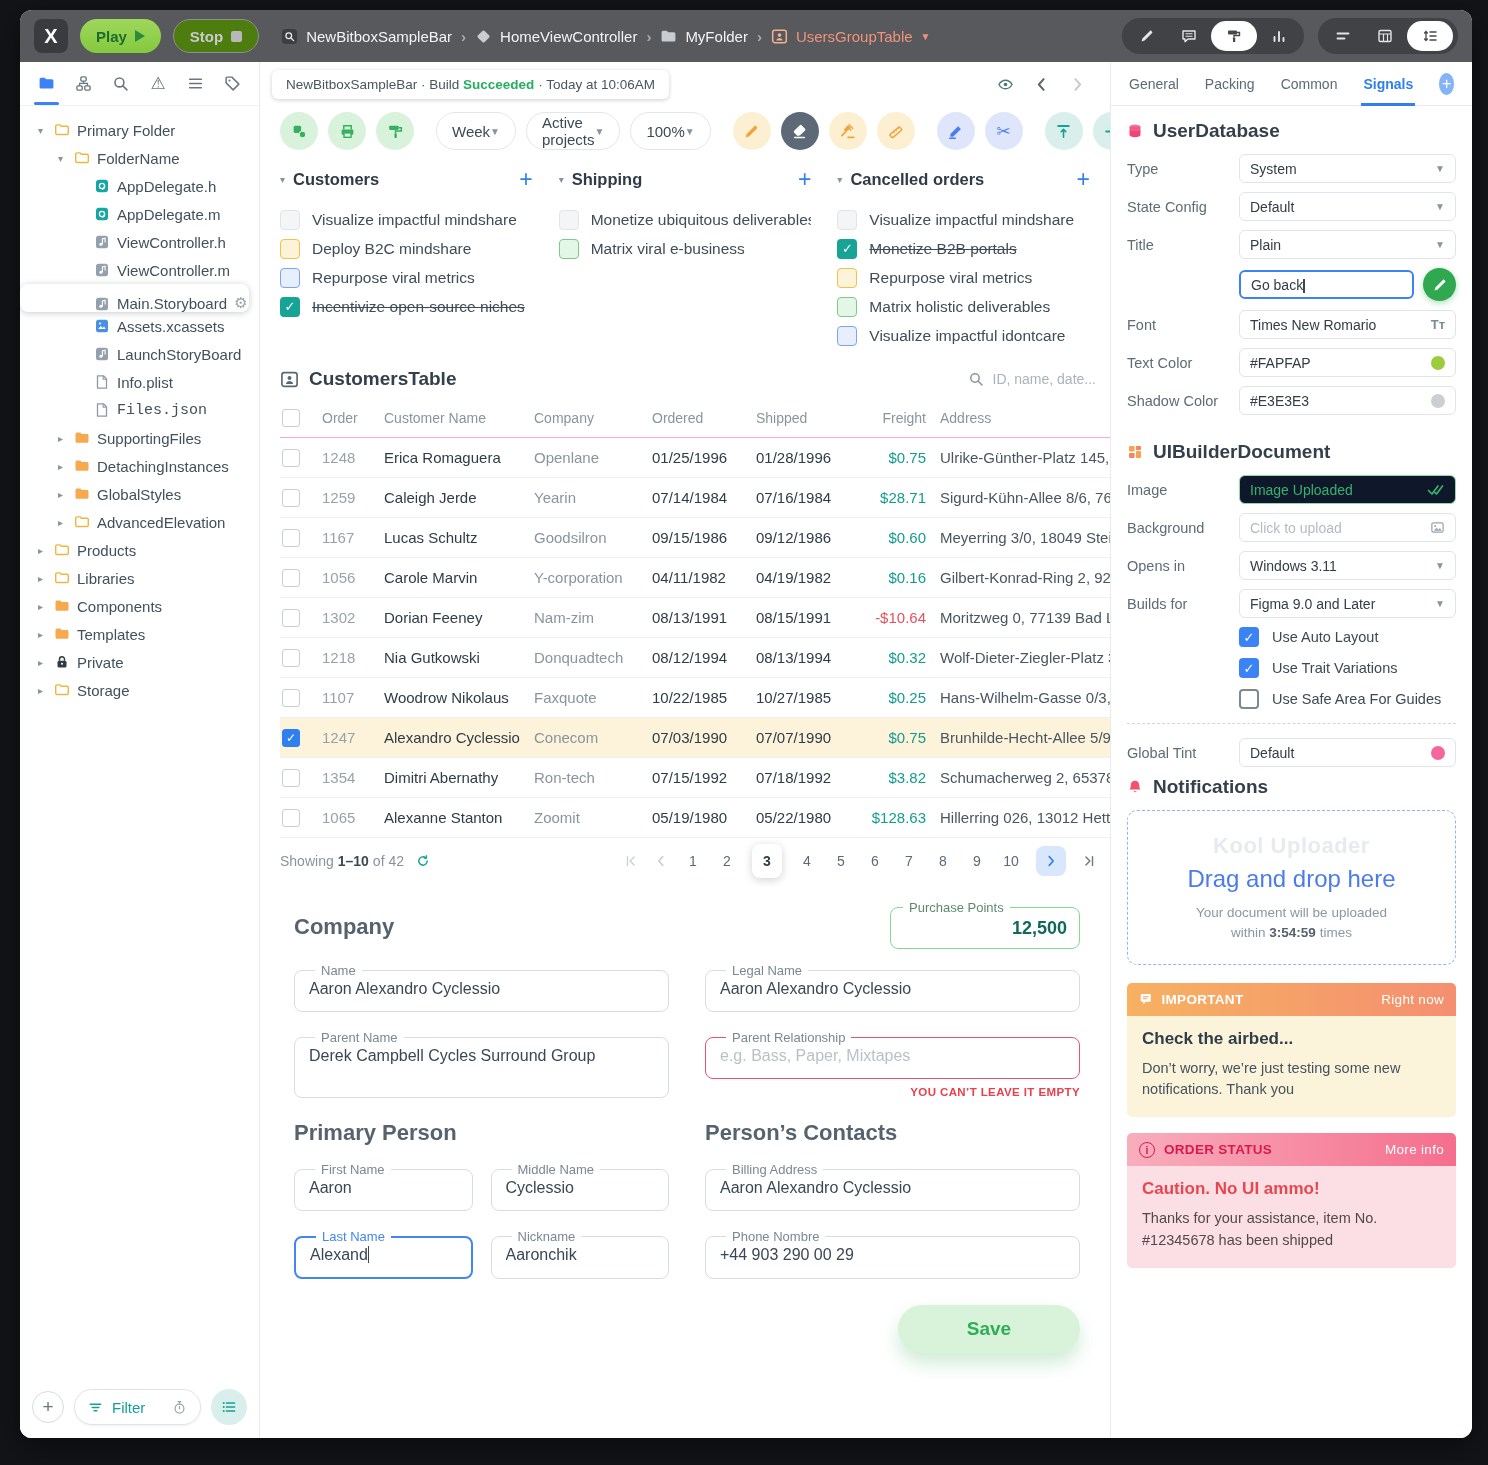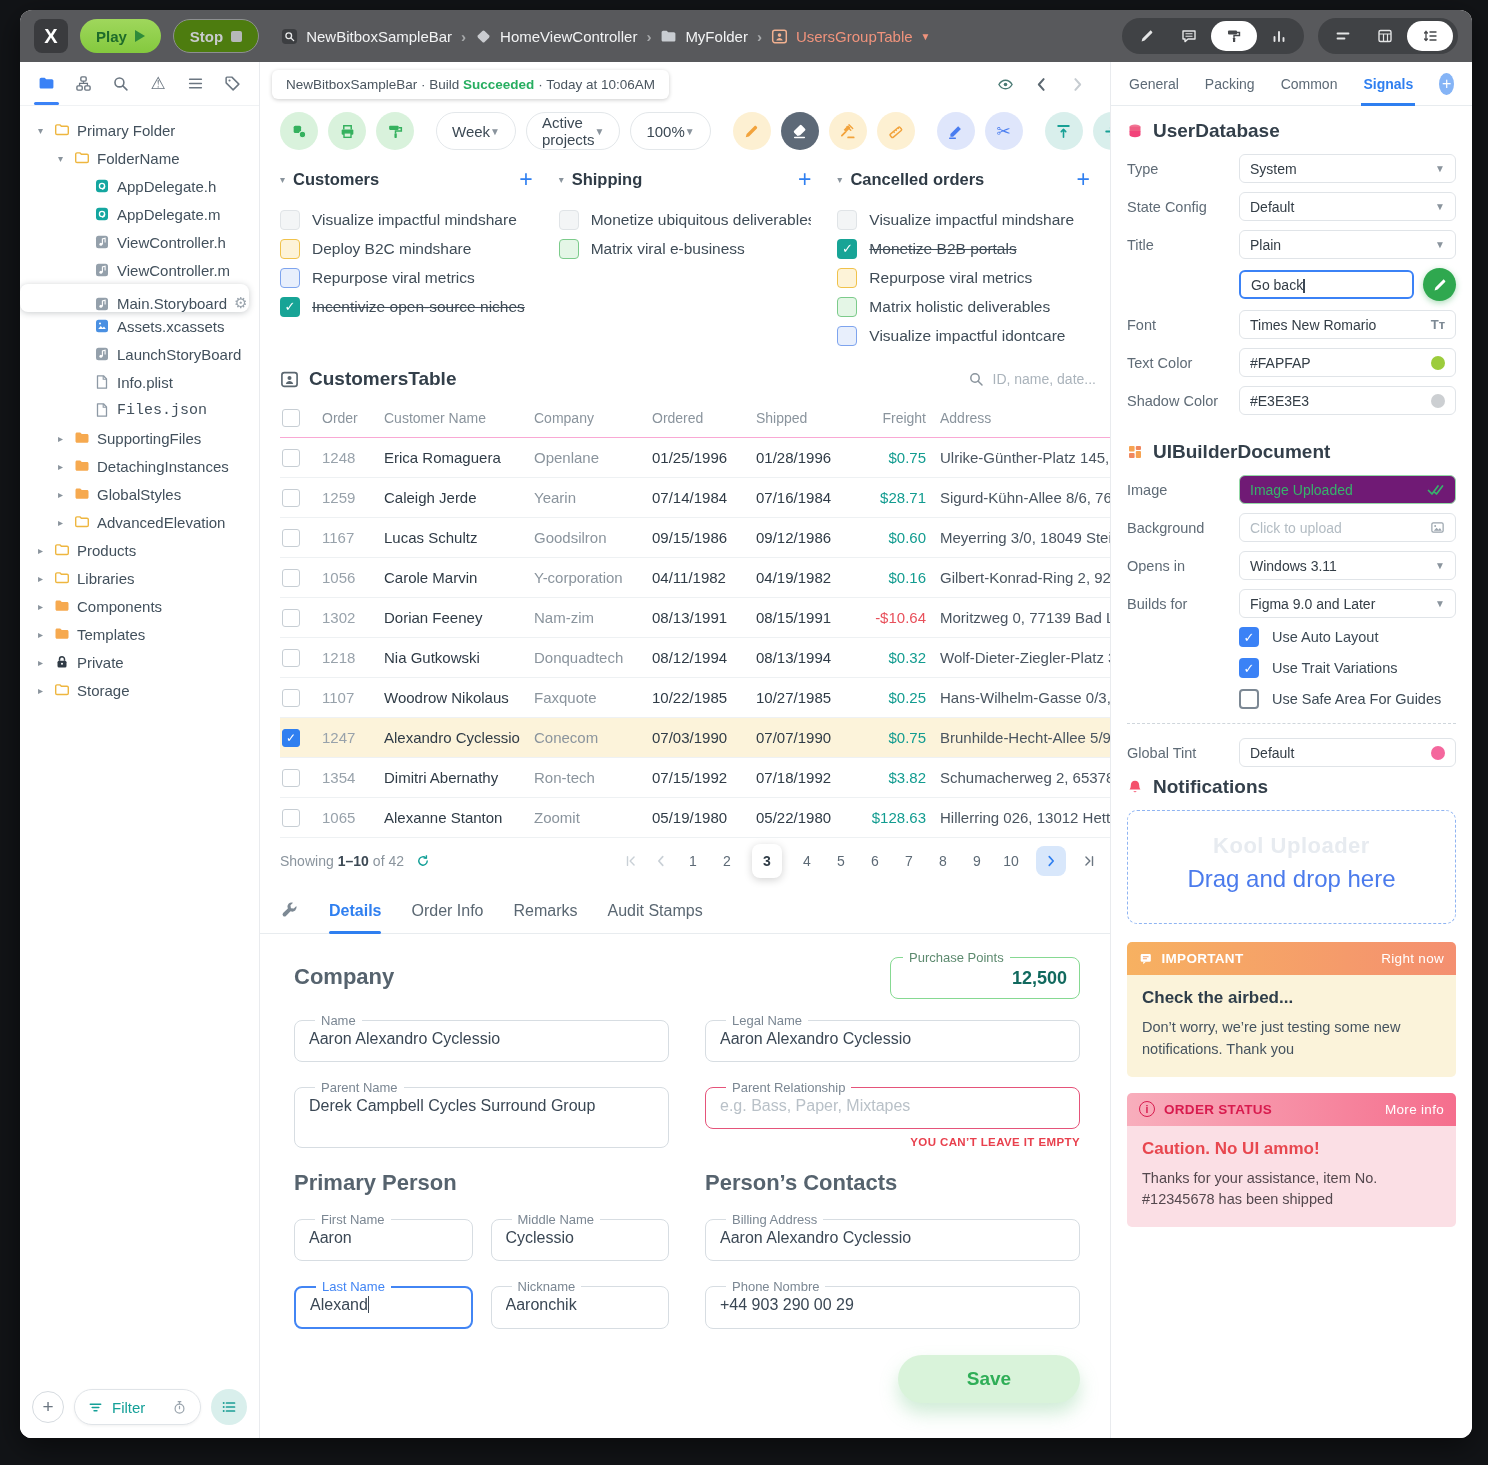--- a/index.html
+++ b/index.html
@@ -160,21 +160,21 @@
   .rbody { padding:14px 16px 0; }
   .rsec-h { display:flex; align-items:center; gap:10px; margin-bottom:12px; }
   .rsec-h svg { width:21px; height:21px; }
   .rsec-h .tt { font-size:19px; font-weight:bold; color:#333f4a; }
   .rrow { display:flex; align-items:center; margin-bottom:9px; }
   .rlabel { width:112px; flex:none; font-size:14.5px; color:#5f6b76; }
   .rctl { flex:1; height:29px; border:1px solid #e0e4e8; border-radius:6px; background:#fff; display:flex; align-items:center; padding:0 10px; font-size:14px; color:#333d46; gap:8px; min-width:0; }
   .rctl .grow { flex:1; white-space:nowrap; overflow:hidden; }
   .rctl .dd { color:#8a949d; font-size:10px; }
   .rctl.focus { border:2px solid #3b82f6; }
-  .rctl.success { background:#701a75; border-color:#93d9a6; color:#36b36b; font-weight:500;justify-content:flex-end; }
+  .rctl.success { background:#0f172a; border-color:#93d9a6; color:#36b36b; font-weight:500;justify-content:flex-end; }
   .rctl.success .dch { color:#36b36b; display:flex; }
   .rctl .dch svg { width:18px; height:12px; }
   .rctl .phv { color:#b3bcc3; }
   .rctl .icg { color:#9aa4ad; display:flex; }
   .rctl .icg svg { width:15px; height:15px; }
   .dot { width:14px; height:14px; border-radius:50%; flex:none; }
   .tt-ic { color:#7d8994; font-size:13px; font-weight:bold; }
   .pencil-btn { width:33px; height:33px; border-radius:50%; background:#2fa84f; color:#fff; display:flex; align-items:center; justify-content:center; margin-left:9px; flex:none; box-shadow:0 2px 6px rgba(47,168,79,.4); }
   .pencil-btn svg { width:15px; height:15px; }
   .rcheck-row { display:flex; align-items:center; gap:13px; margin:0 0 11px 112px; }
@@ -1019,31 +1019,20 @@
                   <svg viewBox="0 0 16 16" fill="none">
                     <path d="M12 3v10" stroke="currentColor" stroke-width="1.6" stroke-linecap="round"></path>
                     <path d="M4.5 3.5L9 8l-4.5 4.5" stroke="currentColor" stroke-width="1.6" stroke-linecap="round" stroke-linejoin="round"></path>
                   </svg>
                 </span>
               </span>
             </span>
         </div>
       </div>
 
-      <div class="dtabs">
-        <span class="wrench ic">
-            <svg viewBox="0 0 16 16" fill="none">
-              <path d="M13.8 4.2a3.6 3.6 0 01-4.9 4.4L5 12.6a1.7 1.7 0 01-2.4-2.4l4-3.9a3.6 3.6 0 014.4-4.9L8.8 3.6l.4 2.4 2.4.4z" fill="currentColor"></path>
-            </svg>
-          </span>
-        <span class="dtab active">Details</span>
-        <span class="dtab">Order Info</span>
-        <span class="dtab">Remarks</span>
-        <span class="dtab">Audit Stamps</span>
-      </div>
 
       <div class="form">
         <div class="comp-row">
           <div class="h-sec">Company</div>
           <fieldset class="purchase">
             <legend>Purchase Points</legend>
             <div class="pv">12,500</div>
           </fieldset>
         </div>
         <div class="fgrid">
@@ -1259,20 +1248,22 @@
               <svg viewBox="0 0 16 16" fill="none">
                 <path d="M8 1.8c2.6 0 4.2 1.9 4.2 4.4 0 3 1.3 4.2 1.3 4.2H2.5s1.3-1.2 1.3-4.2C3.8 3.7 5.4 1.8 8 1.8z" fill="#f4516c"></path>
                 <path d="M6.4 12.2a1.7 1.7 0 003.2 0z" fill="#f4516c"></path>
               </svg>
             </span>
             <span class="tt">Notifications</span>
           </div>
         <div class="notif-zone">
           <div class="wm">Kool Uploader</div>
           <div class="dz-title">Drag and drop here</div>
+          <div class="dz-sub"><span>Your document will be uploaded</span><br>
+            <span>within </span><b>3:54:59</b><span> times</span></div>
         </div>
         <div class="ncard imp">
           <div class="nhead">
               <span class="ic">
                 <svg viewBox="0 0 16 16" fill="none">
                   <rect x="2" y="2.5" width="12" height="9" rx="1.5" fill="#fff"></rect>
                   <path d="M5 11.5v3l3.2-3z" fill="#fff"></path>
                   <path d="M4.6 5.6h6.8M4.6 8.1h4.8" stroke="#f3a066" stroke-width="1.2"></path>
                 </svg>
               </span>

